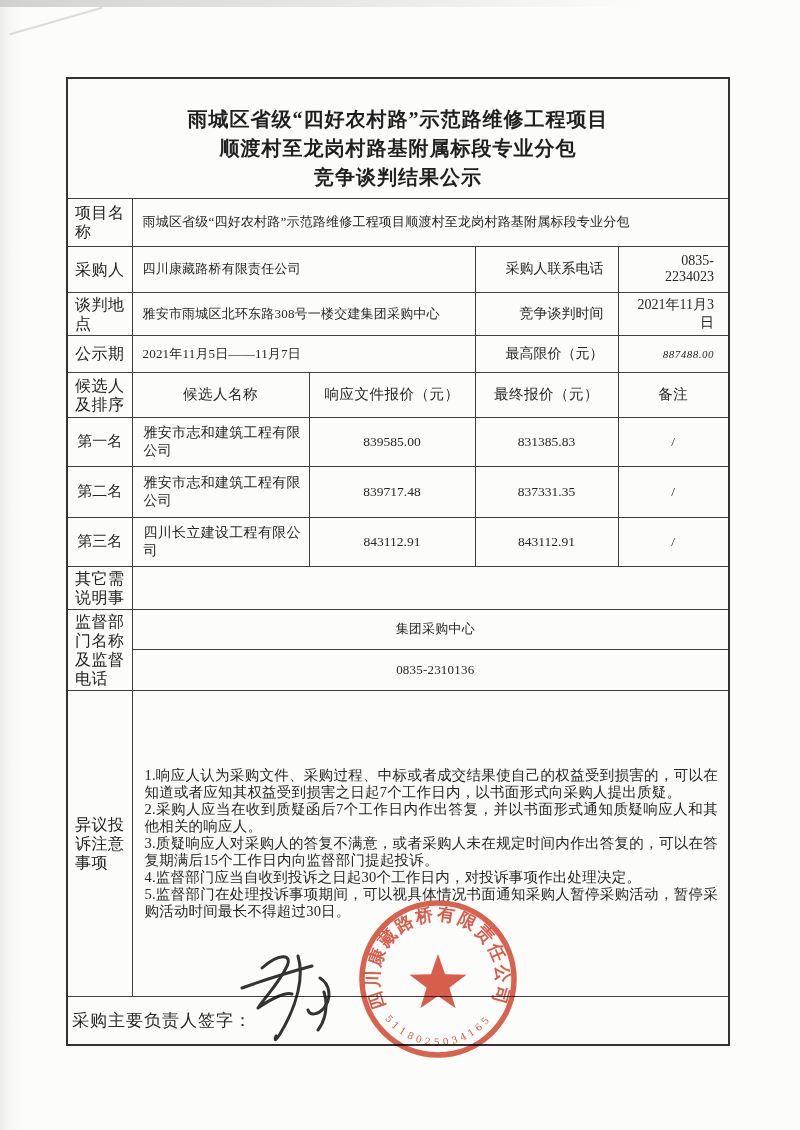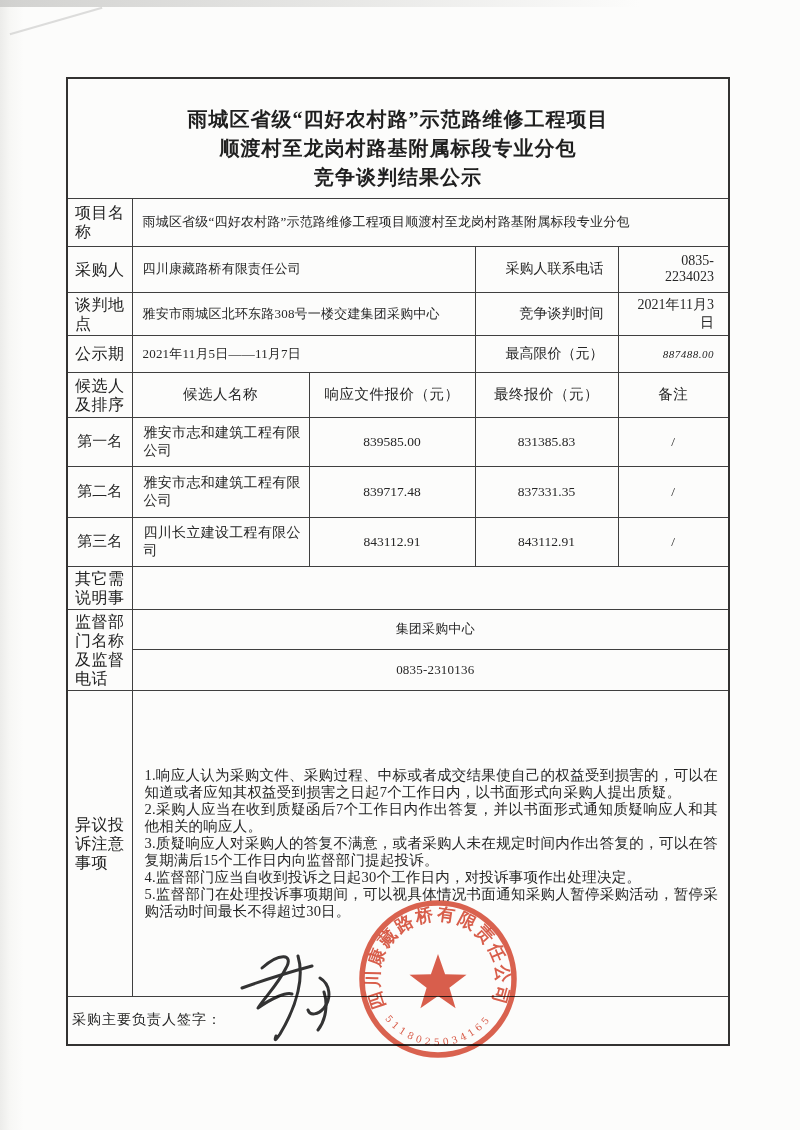--- a/index.html
+++ b/index.html
@@ -52,21 +52,21 @@
   .ctr{text-align:center;}
   .val2{font-size:14px;text-align:right;padding:2px 14px;}
   .num{font-size:13.5px;text-align:center;padding:16px;}
   .maxprice{font-size:11px;letter-spacing:.5px;font-style:italic;}
   .chead{font-size:14.5px;text-align:center;padding:12px;letter-spacing:.5px;}
   .appeal-cell{padding:6px 10px 6px 12px;}
   .appeal-text p{
     margin:0;font-size:14.5px;line-height:17px;letter-spacing:.2px;
     text-align:justify;
   }
-  .sign-cell{font-size:14px;padding:2px 2px 2px 4px;letter-spacing:1px;}
+  .sign-cell{font-size:17px;padding:2px 2px 2px 4px;letter-spacing:1px;}
   .seal-svg{
     position:absolute;left:347px;top:888px;width:182px;height:182px;
     mix-blend-mode:multiply;opacity:.92;
   }
   .sig-svg{
     position:absolute;left:228px;top:942px;width:150px;height:110px;
     mix-blend-mode:multiply;
   }
 </style>
 </head>

